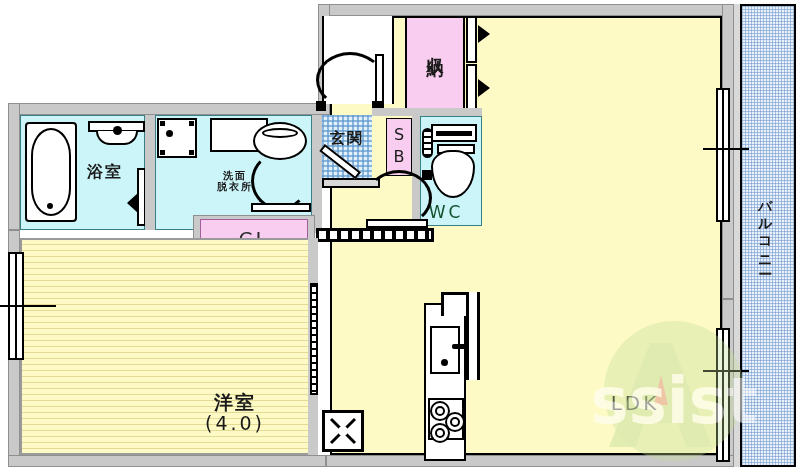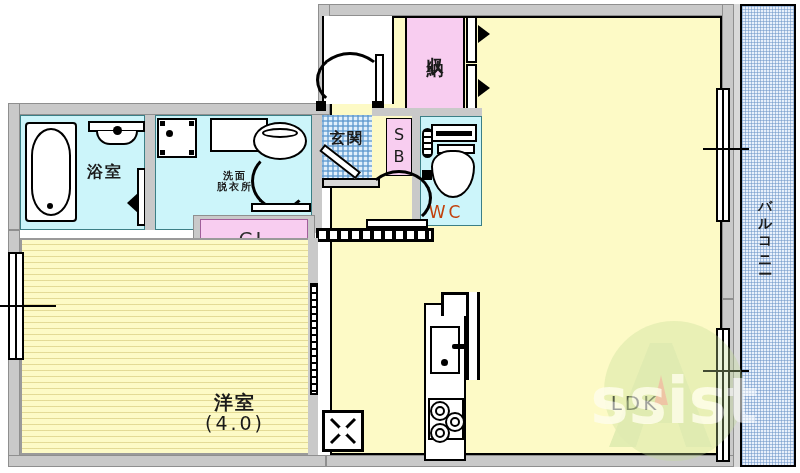--- a/index.html
+++ b/index.html
@@ -193,21 +193,21 @@
 
   <div class="abs f-pink ol1" style="left:386px;top:118px;width:26px;height:58px;"></div>
   <div class="label lbl-lat" style="left:386px;top:124px;width:26px;font-size:16px;line-height:1.35;letter-spacing:0;">
        <span>S</span><br><span>B</span></div>
 
   <div class="abs wallthin" style="left:412px;top:115px;width:8px;height:112px;"></div>
   <div class="abs wallthin" style="left:372px;top:108px;width:110px;height:8px;"></div>
 
   <div class="abs f-wet" style="left:420px;top:116px;width:62px;height:110px;"></div>
   <div class="abs ol1" style="left:420px;top:116px;width:62px;height:110px;border-color:#3b7f86;"></div>
-  <div class="label lbl-lat" style="left:420px;top:203px;width:52px;font-size:17px;color:#c2410c;"><span>WC</span></div>
+  <div class="label lbl-lat" style="left:420px;top:203px;width:52px;font-size:17px;color:#14532d;"><span>WC</span></div>
 
   <div class="abs toilet-tank" style="left:431px;top:124px;width:46px;height:18px;"></div>
   <div class="abs" style="left:436px;top:131px;width:36px;height:5px;background:#000;"></div>
   <div class="abs" style="left:437px;top:144px;width:38px;height:10px;border:2px solid #000;background:#fff;"></div>
   <div class="abs toilet-bowl" style="left:431px;top:150px;width:44px;height:48px;"></div>
   <div class="abs" style="left:422px;top:128px;width:11px;height:30px;border:2px solid #000;border-radius:6px;background:#fff;
               background-image:repeating-linear-gradient(to bottom,#000 0 2px,#fff 2px 6px);"></div>
 
   <div class="abs swing" style="left:366px;top:170px;width:66px;height:56px;border-width:3px;border-color:#000;border-left-color:transparent;border-bottom-color:transparent;border-radius:50%;"></div>
   <div class="abs leaf" style="left:366px;top:219px;width:62px;height:9px;"></div>

